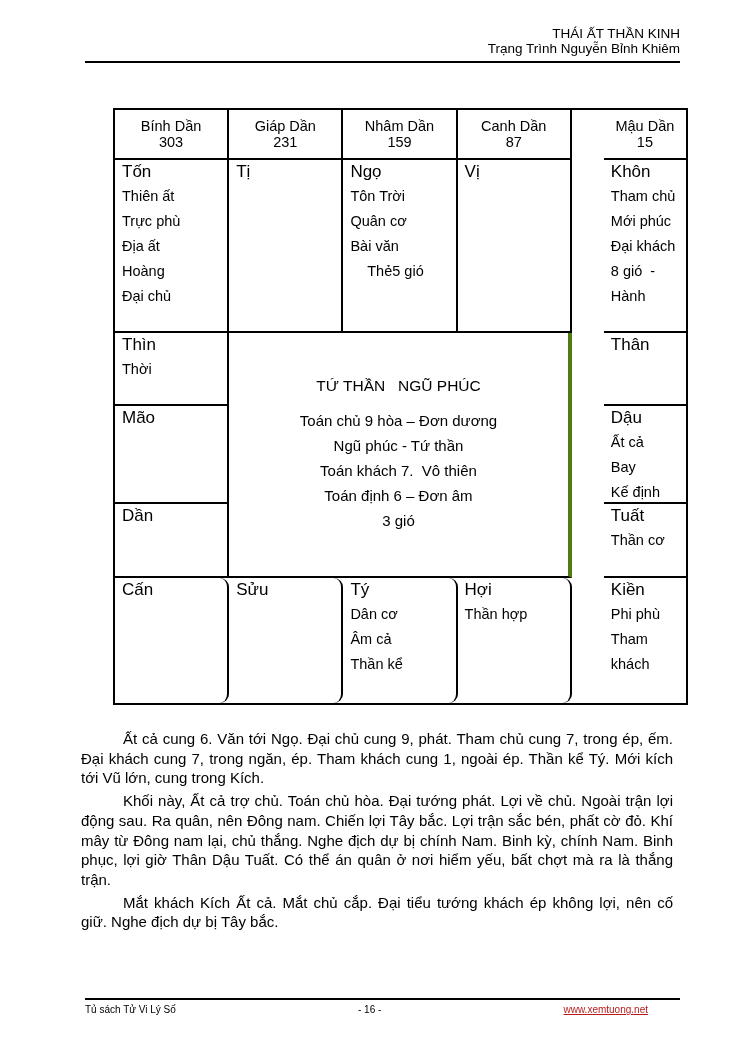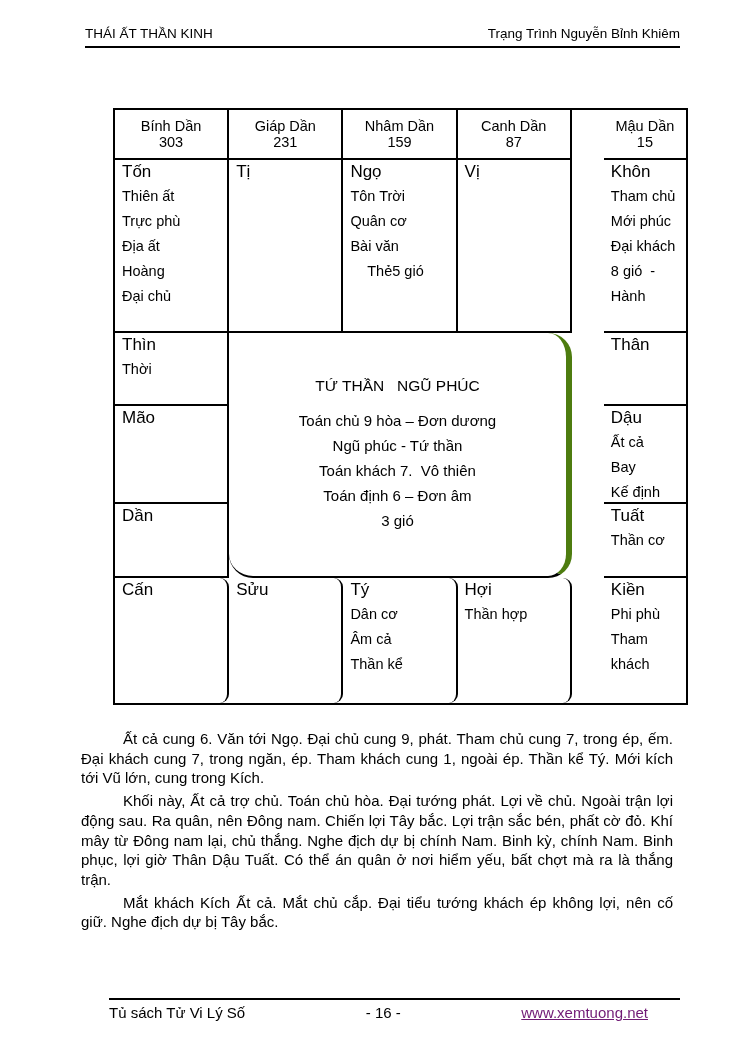--- a/index.html
+++ b/index.html
@@ -5,60 +5,60 @@
   * { box-sizing: border-box; margin: 0; padding: 0; }
   html, body { background: #e8e8e8; }
   body { font-family: "Liberation Sans", sans-serif; color: #000; }
   .page {
     position: relative; width: 744px; height: 1051px;
     background: #ffffff; margin: 0 auto; overflow: hidden;
   }
   .page-header {
     position: absolute; left: 85px; right: 64px; top: 26px;
     display: flex; justify-content: space-between; align-items: flex-end;
-    border-bottom: 2.5px solid #000; padding-bottom: 5px; font-size: 13.5px;
+    border-bottom: 2.5px solid #000; padding-bottom: 5px; font-size: 13.5px; flex-direction: column;
   }
   
   .chart {
     position: absolute; left: 113px; top: 108px; width: 575px;
     display: grid; grid-template-columns: repeat(5, 1fr);
     grid-template-rows: 50px 173px 73px 98px 74px 125px;
     border: 2px solid #000; font-size: 14.5px;
   }
   .hcell {
     border-right: 2px solid #000; border-bottom: 2px solid #000;
     display: flex; flex-direction: column; justify-content: center;
     text-align: center;
   }
   .cell { border-right: 2px solid #000; border-bottom: 2px solid #000; padding: 2px 7px; overflow: hidden; }
   .no-r { border-right: none; margin-left: 32px; }
   .no-b { border-bottom: none; border-radius: 9px; }
   .cell-label { font-weight: normal; font-size: 17px; margin-bottom: 2px; }
   .cell-line { line-height: 25px; white-space: pre-wrap; }
   .split-line { display: flex; justify-content: center; line-height: 25px; padding-right: 8px; }
   .pos-thin { grid-column: 1; grid-row: 3; }
-  .pos-center { grid-column: 2 / 5; grid-row: 3 / 6; border-right: 6px solid #4d7c0f; border-bottom: 2px solid #000; border-radius: 24px; }
+  .pos-center { grid-column: 2 / 5; grid-row: 3 / 6; border-right: 4px solid #4d7c0f; border-bottom: 2px solid #000; }
   .pos-than { grid-column: 5; grid-row: 3; }
   .pos-mao { grid-column: 1; grid-row: 4; }
   .pos-dau { grid-column: 5; grid-row: 4; }
   .pos-dan { grid-column: 1; grid-row: 5; }
   .pos-tuat { grid-column: 5; grid-row: 5; }
   .center-cell { text-align: center; padding-top: 44px; }
   .center-title { font-size: 15.5px; margin-bottom: 13px; white-space: pre-wrap; }
   .center-line { line-height: 25px; font-size: 15px; white-space: pre-wrap; }
   
   .body-text { position: absolute; left: 81px; top: 729px; width: 592px; font-size: 15px; }
   .body-text p { text-align: justify; text-indent: 42px; line-height: 19.7px; margin-bottom: 3px; }
   
   .page-footer {
     position: absolute; left: 85px; right: 64px; top: 998px;
     border-top: 2.5px solid #000; padding-top: 4px;
-    display: flex; justify-content: space-between; font-size: 15px; margin-left: 24px;
-  }
-  .footer-link { color: #701a75; text-decoration: underline; margin-right: 32px; cursor: pointer; }
+    display: flex; justify-content: space-between; font-size: 10px;
+  }
+  .footer-link { color: #b91c1c; text-decoration: underline; margin-right: 32px; cursor: pointer; }
 </style>
 </head>
 <body>
 
 <div class="page">
 
   <div class="page-header">
     <span>THÁI ẤT THẦN KINH</span>
     <span>Trạng Trình Nguyễn Bỉnh Khiêm</span>
   </div>

